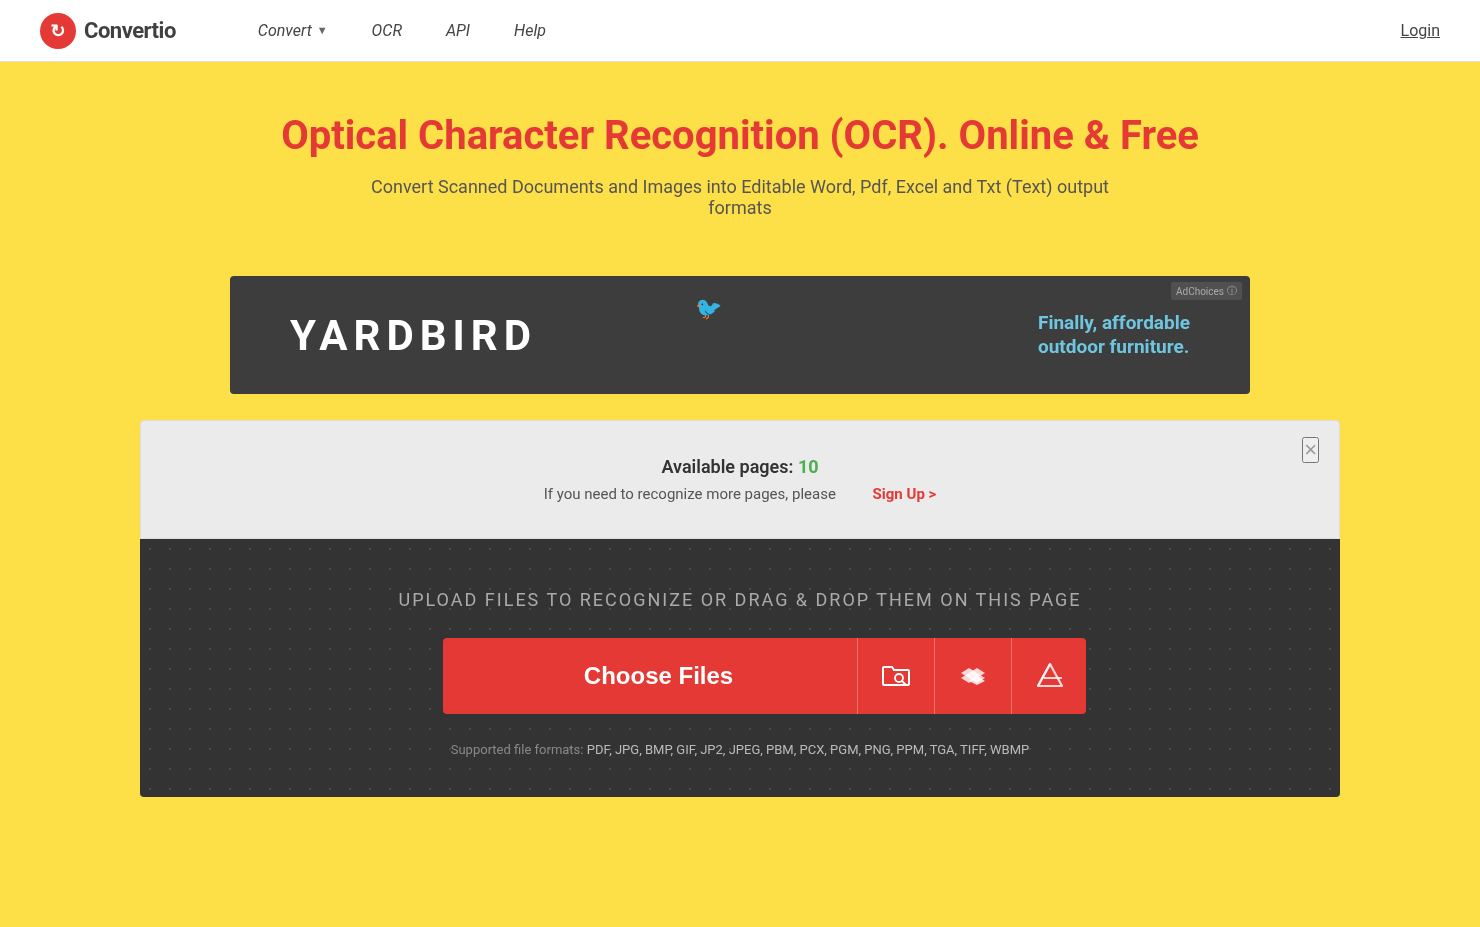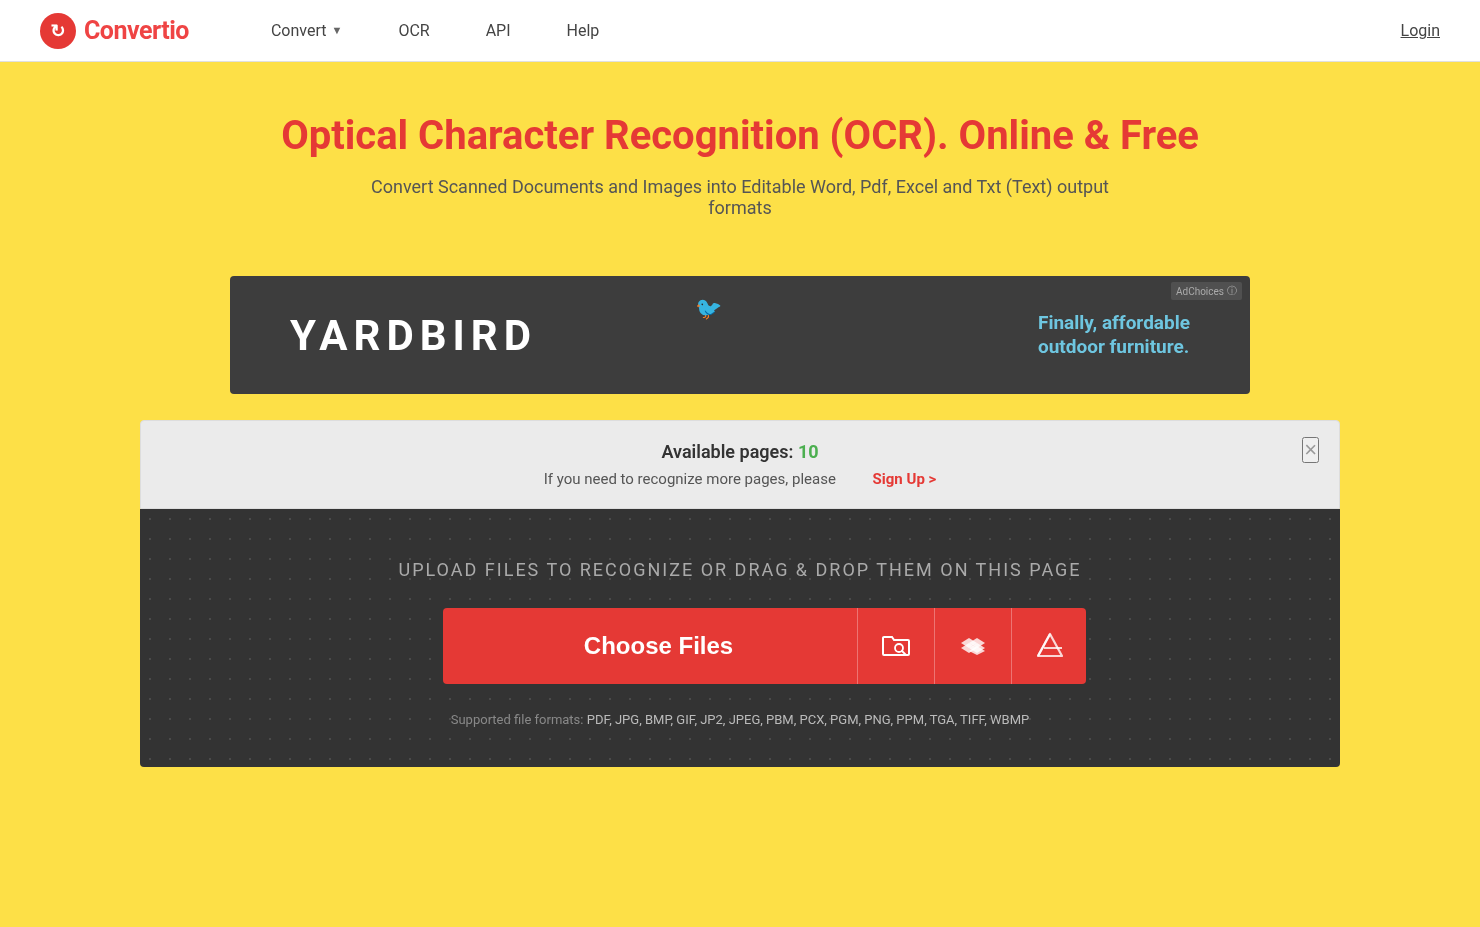--- a/index.html
+++ b/index.html
@@ -19,31 +19,32 @@
       display: flex;
       align-items: center;
       gap: 8px;
       text-decoration: none;
     }
     .logo-icon {
       width: 36px;
       height: 36px;
     }
     .logo-text {
-      font-size: 25px;
-      font-weight: 700;
-      color: #ef4444;
+      font-size: 22px;
+      font-weight: 700;
+      color: #404040;
       letter-spacing: -0.5px;
     }
     nav {
       display: flex;
       align-items: center;
-      gap: 12px;
+      gap: 0;
       margin-left: 60px;
       flex: 1;
+      font-style: italic;
     }
     .nav-item {
       padding: 0 22px;
       height: 62px;
       display: flex;
       align-items: center;
       font-size: 16px;
       color: #444;
       cursor: pointer;
       text-decoration: none;
@@ -140,21 +141,21 @@
       line-height: 1.25;
     }
 
     
     .pages-banner {
       max-width: 1200px;
       margin: 0 auto;
       background: #ebebeb;
       border: 1px solid #ddd;
       border-radius: 4px 4px 0 0;
-      padding: 20px 30px;
+      padding: 35px 30px;
       display: flex;
       flex-direction: column;
       align-items: center;
       gap: 8px;
       position: relative;
       margin-top: 26px;
     }
     .pages-text {
       font-size: 18px;
       font-weight: 600;

